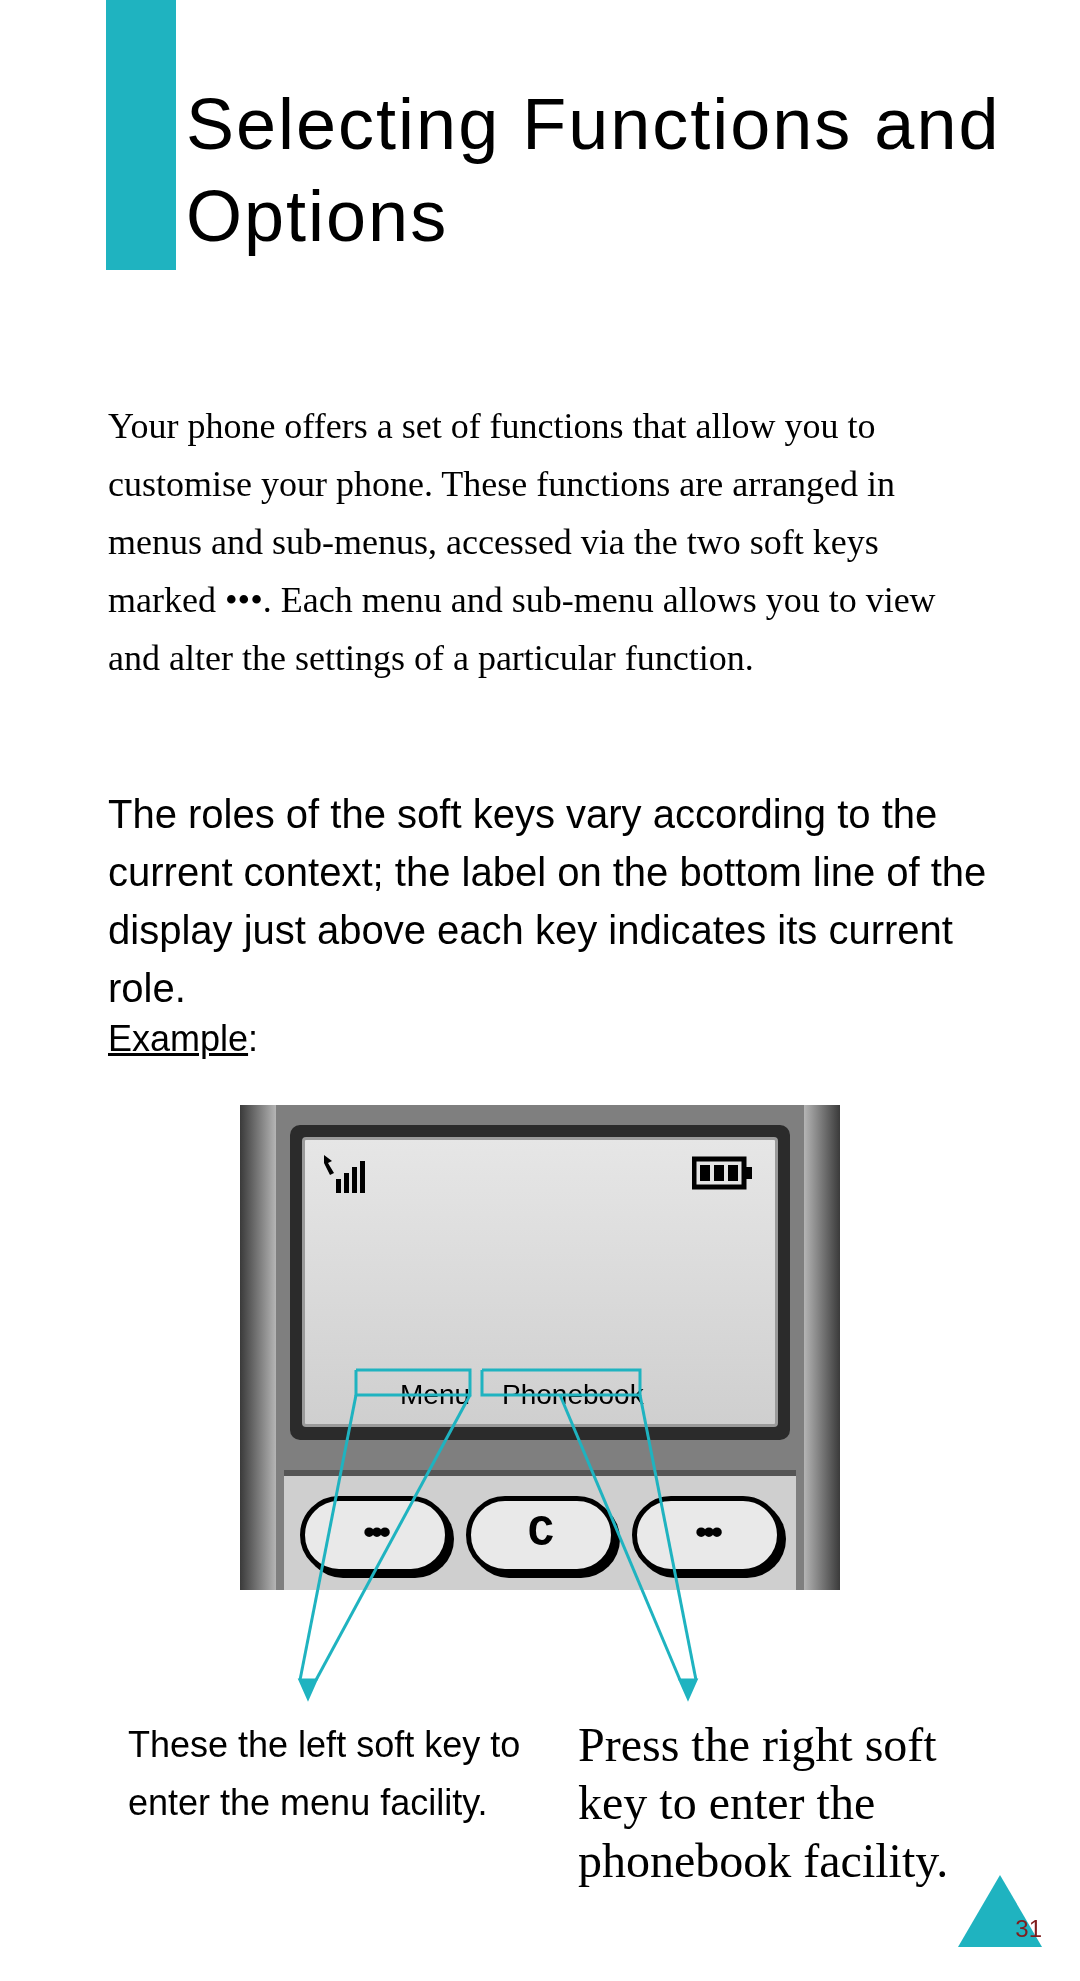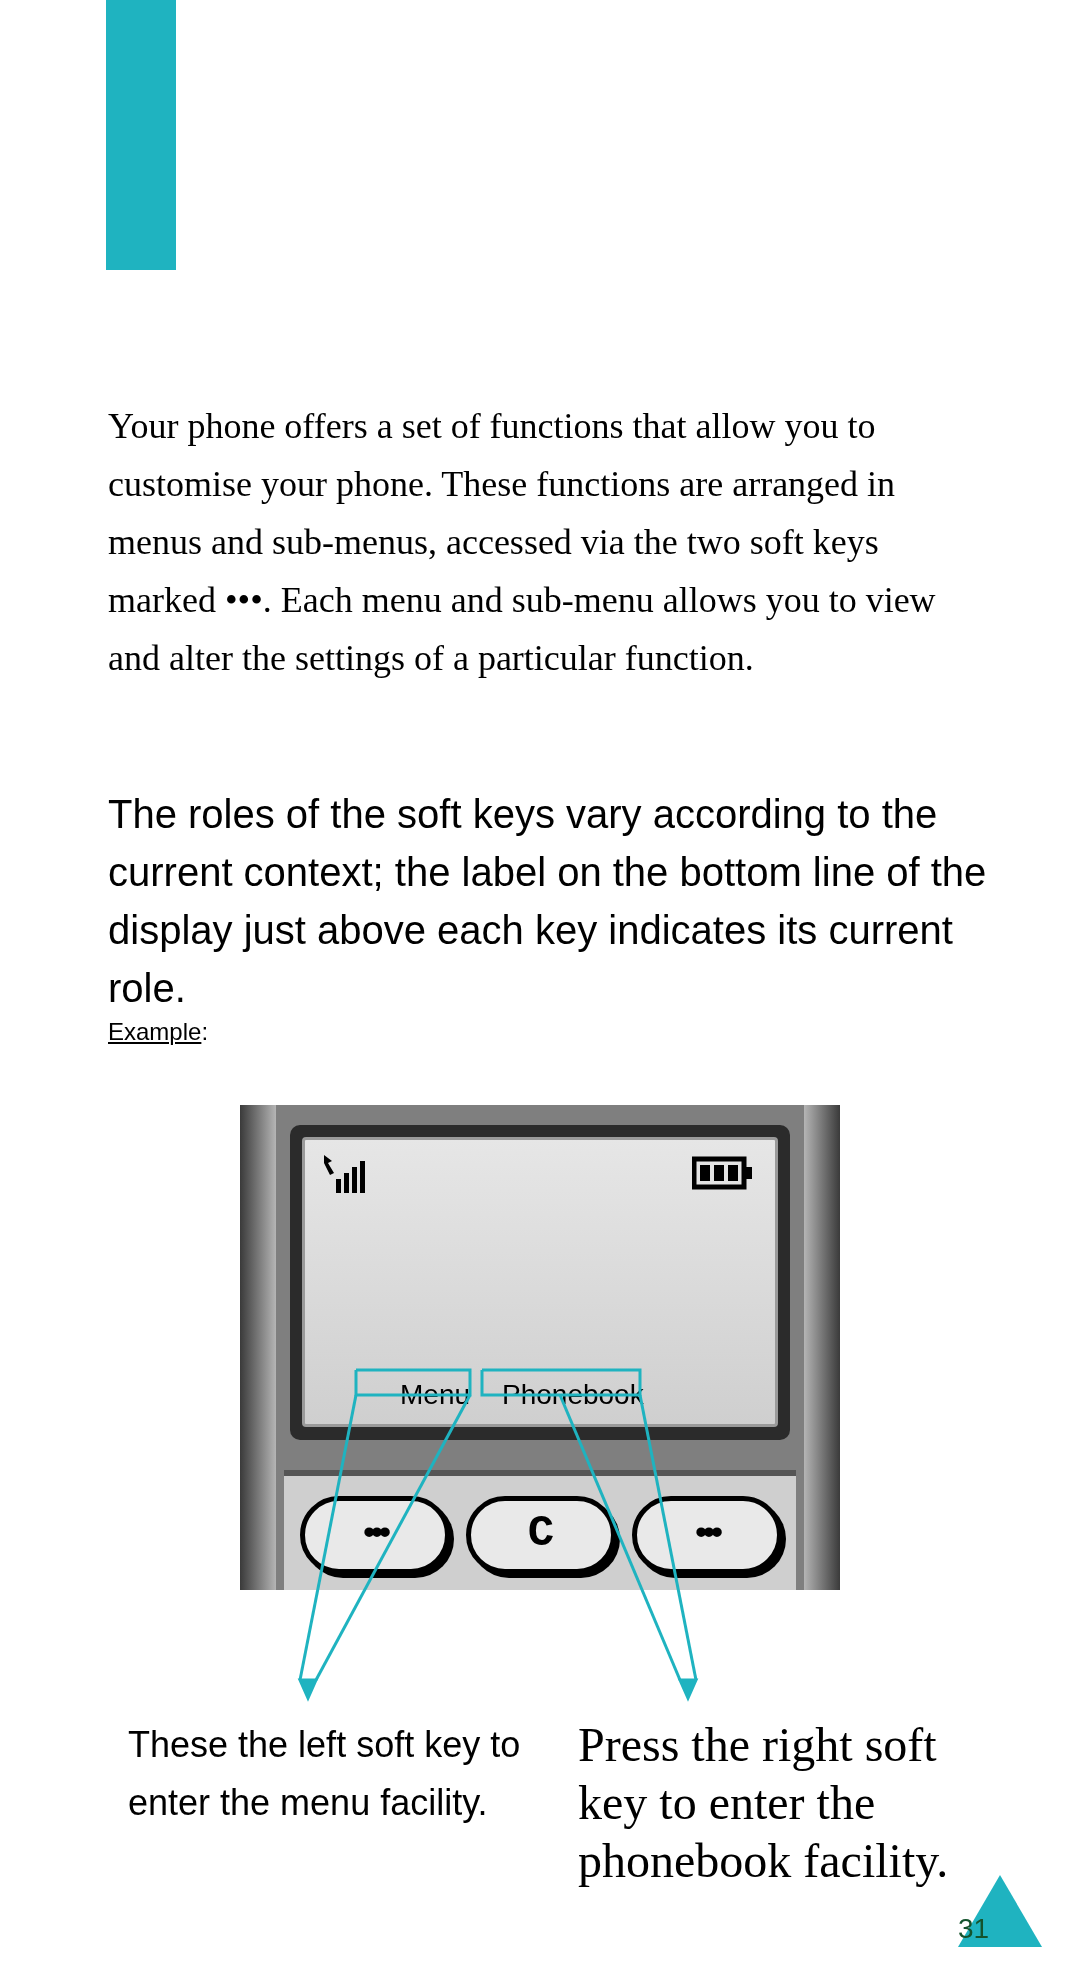--- a/index.html
+++ b/index.html
@@ -40,21 +40,21 @@
     left: 108px;
     top: 785px;
     width: 880px;
     font-size: 40px;
     line-height: 58px;
   }
   .example-label {
     position: absolute;
     left: 108px;
     top: 1018px;
-    font-size: 24px;
+    font-size: 36px;
   }
   .example-label .underline { text-decoration: underline; }
 
   
   .phone-wrap {
     position: absolute;
     left: 240px;
     top: 1105px;
     width: 600px;
     height: 485px;
@@ -155,32 +155,33 @@
     border-left: 42px solid transparent;
     border-right: 42px solid transparent;
     border-bottom: 72px solid #1fb3c0;
   }
   .page-num {
     position: absolute;
     right: 38px;
     bottom: 34px;
     width: 84px;
     height: 48px;
-    text-align: left;
-    color: #14532d;
-    font-size: 28px;
+    text-align: right;
+    color: #7f1d1d;
+    font-size: 24px;
     line-height: 60px;
   }
 </style>
 </head>
 <body>
 
 <div class="page">
 
   <div class="header-bar"></div>
+  <h1 class="title">Selecting Functions and Options</h1>
 
   <p class="para1">
     <span>Your phone offers a set of functions that allow you to customise your phone. These functions are arranged in menus and sub-menus, accessed via the two soft keys marked </span><span>•••</span><span>. Each menu and sub-menu allows you to view and alter the settings of a particular function.</span>
   </p>
 
   <p class="para2">The roles of the soft keys vary according to the current context; the label on the bottom line of the display just above each key indicates its current role.</p>
 
   <p class="example-label">
     <span class="underline">Example</span>:
   </p>

